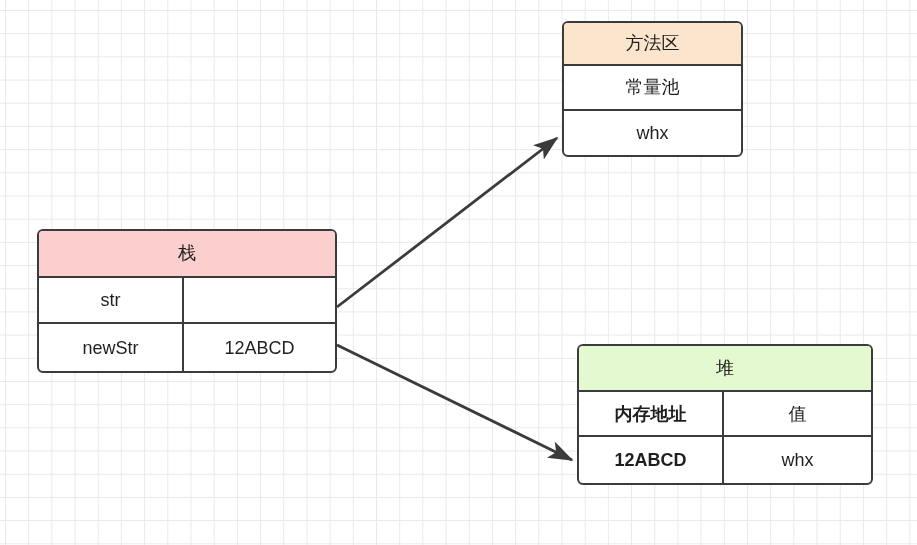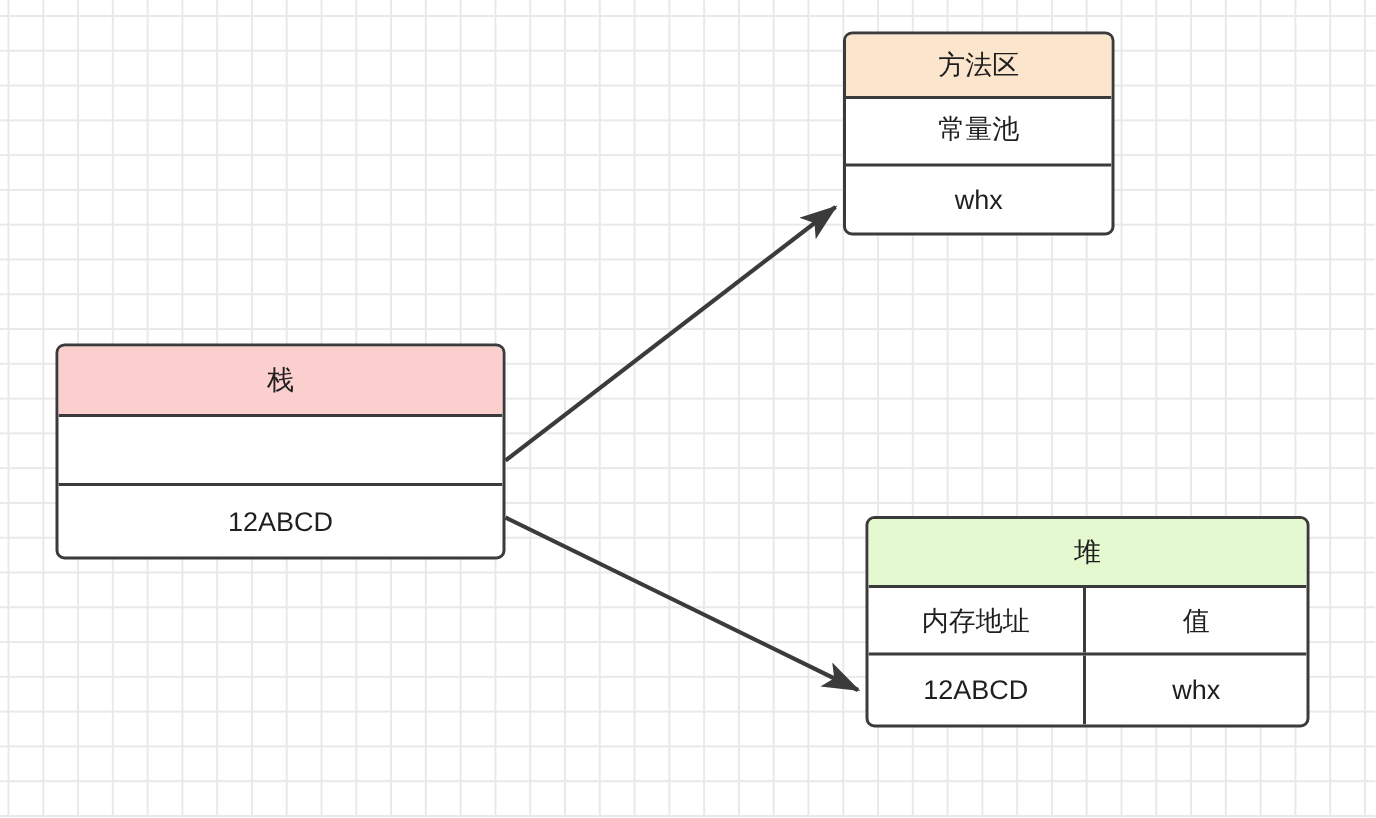--- a/index.html
+++ b/index.html
@@ -97,21 +97,21 @@
 
   
   #heap-table {
     left: 577px;
     top: 344px;
     width: 296px;
     height: 141px;
   }
   #heap-table .header-row { height: 45px; background: #e4f9cf; }
   #heap-table .t-row      { height: 48px; }
-  #heap-table .col-addr   { flex: 0 0 145px; }
+  #heap-table .col-addr   { flex: 0 0 145px; font-weight: bold; }
   #heap-table .col-val    { flex: 1 1 auto; }
 </style>
 </head>
 <body>
 
 <div id="canvas">
 
   <svg class="arrows-layer" width="917" height="545" viewBox="0 0 917 545">
     <defs>
       <marker id="arrowhead" markerWidth="10" markerHeight="10" refX="8.4" refY="3.2" orient="auto" markerUnits="strokeWidth">
@@ -132,22 +132,24 @@
     <div class="t-row row-value last">
       <div class="t-cell last-col">whx</div>
     </div>
   </div>
 
   <div class="table-box" id="stack-table">
     <div class="t-row header-row">
       <div class="t-cell last-col">栈</div>
     </div>
     <div class="t-row">
+      <div class="t-cell col-name">str</div>
     </div>
     <div class="t-row last">
+      <div class="t-cell col-name">newStr</div>
       <div class="t-cell col-val last-col">12ABCD</div>
     </div>
   </div>
 
   <div class="table-box" id="heap-table">
     <div class="t-row header-row">
       <div class="t-cell last-col">堆</div>
     </div>
     <div class="t-row">
       <div class="t-cell col-addr">内存地址</div>

